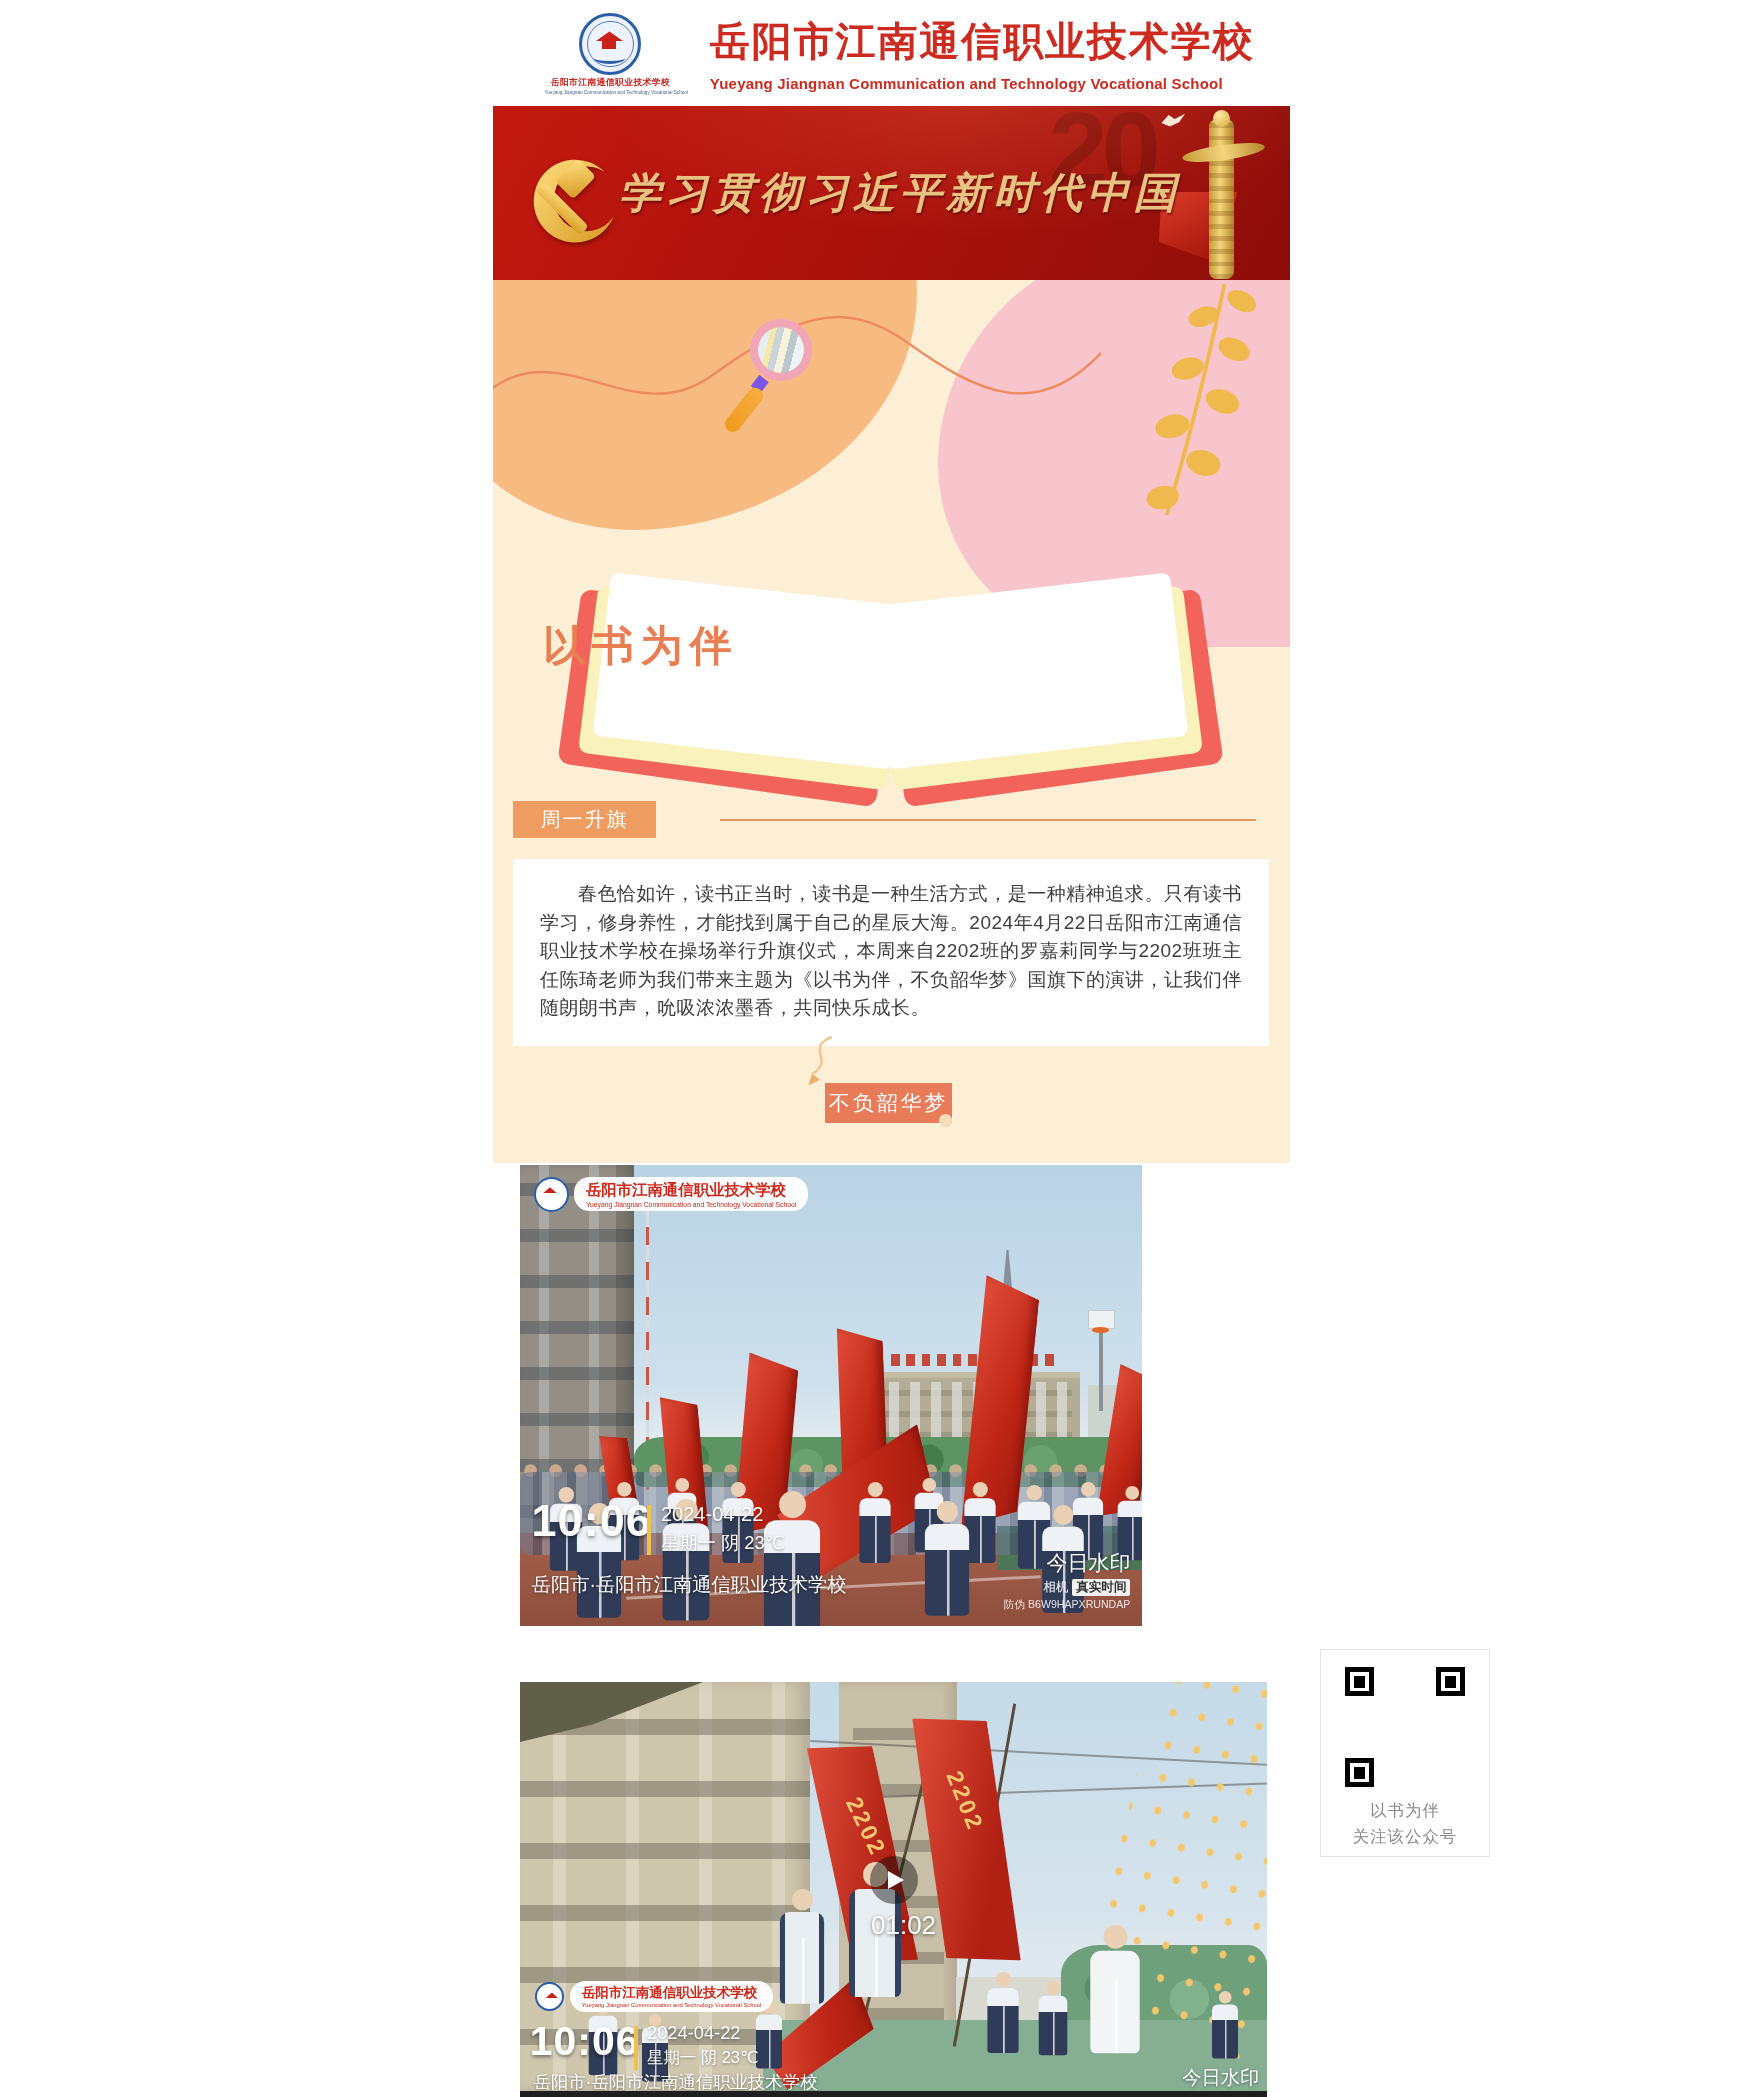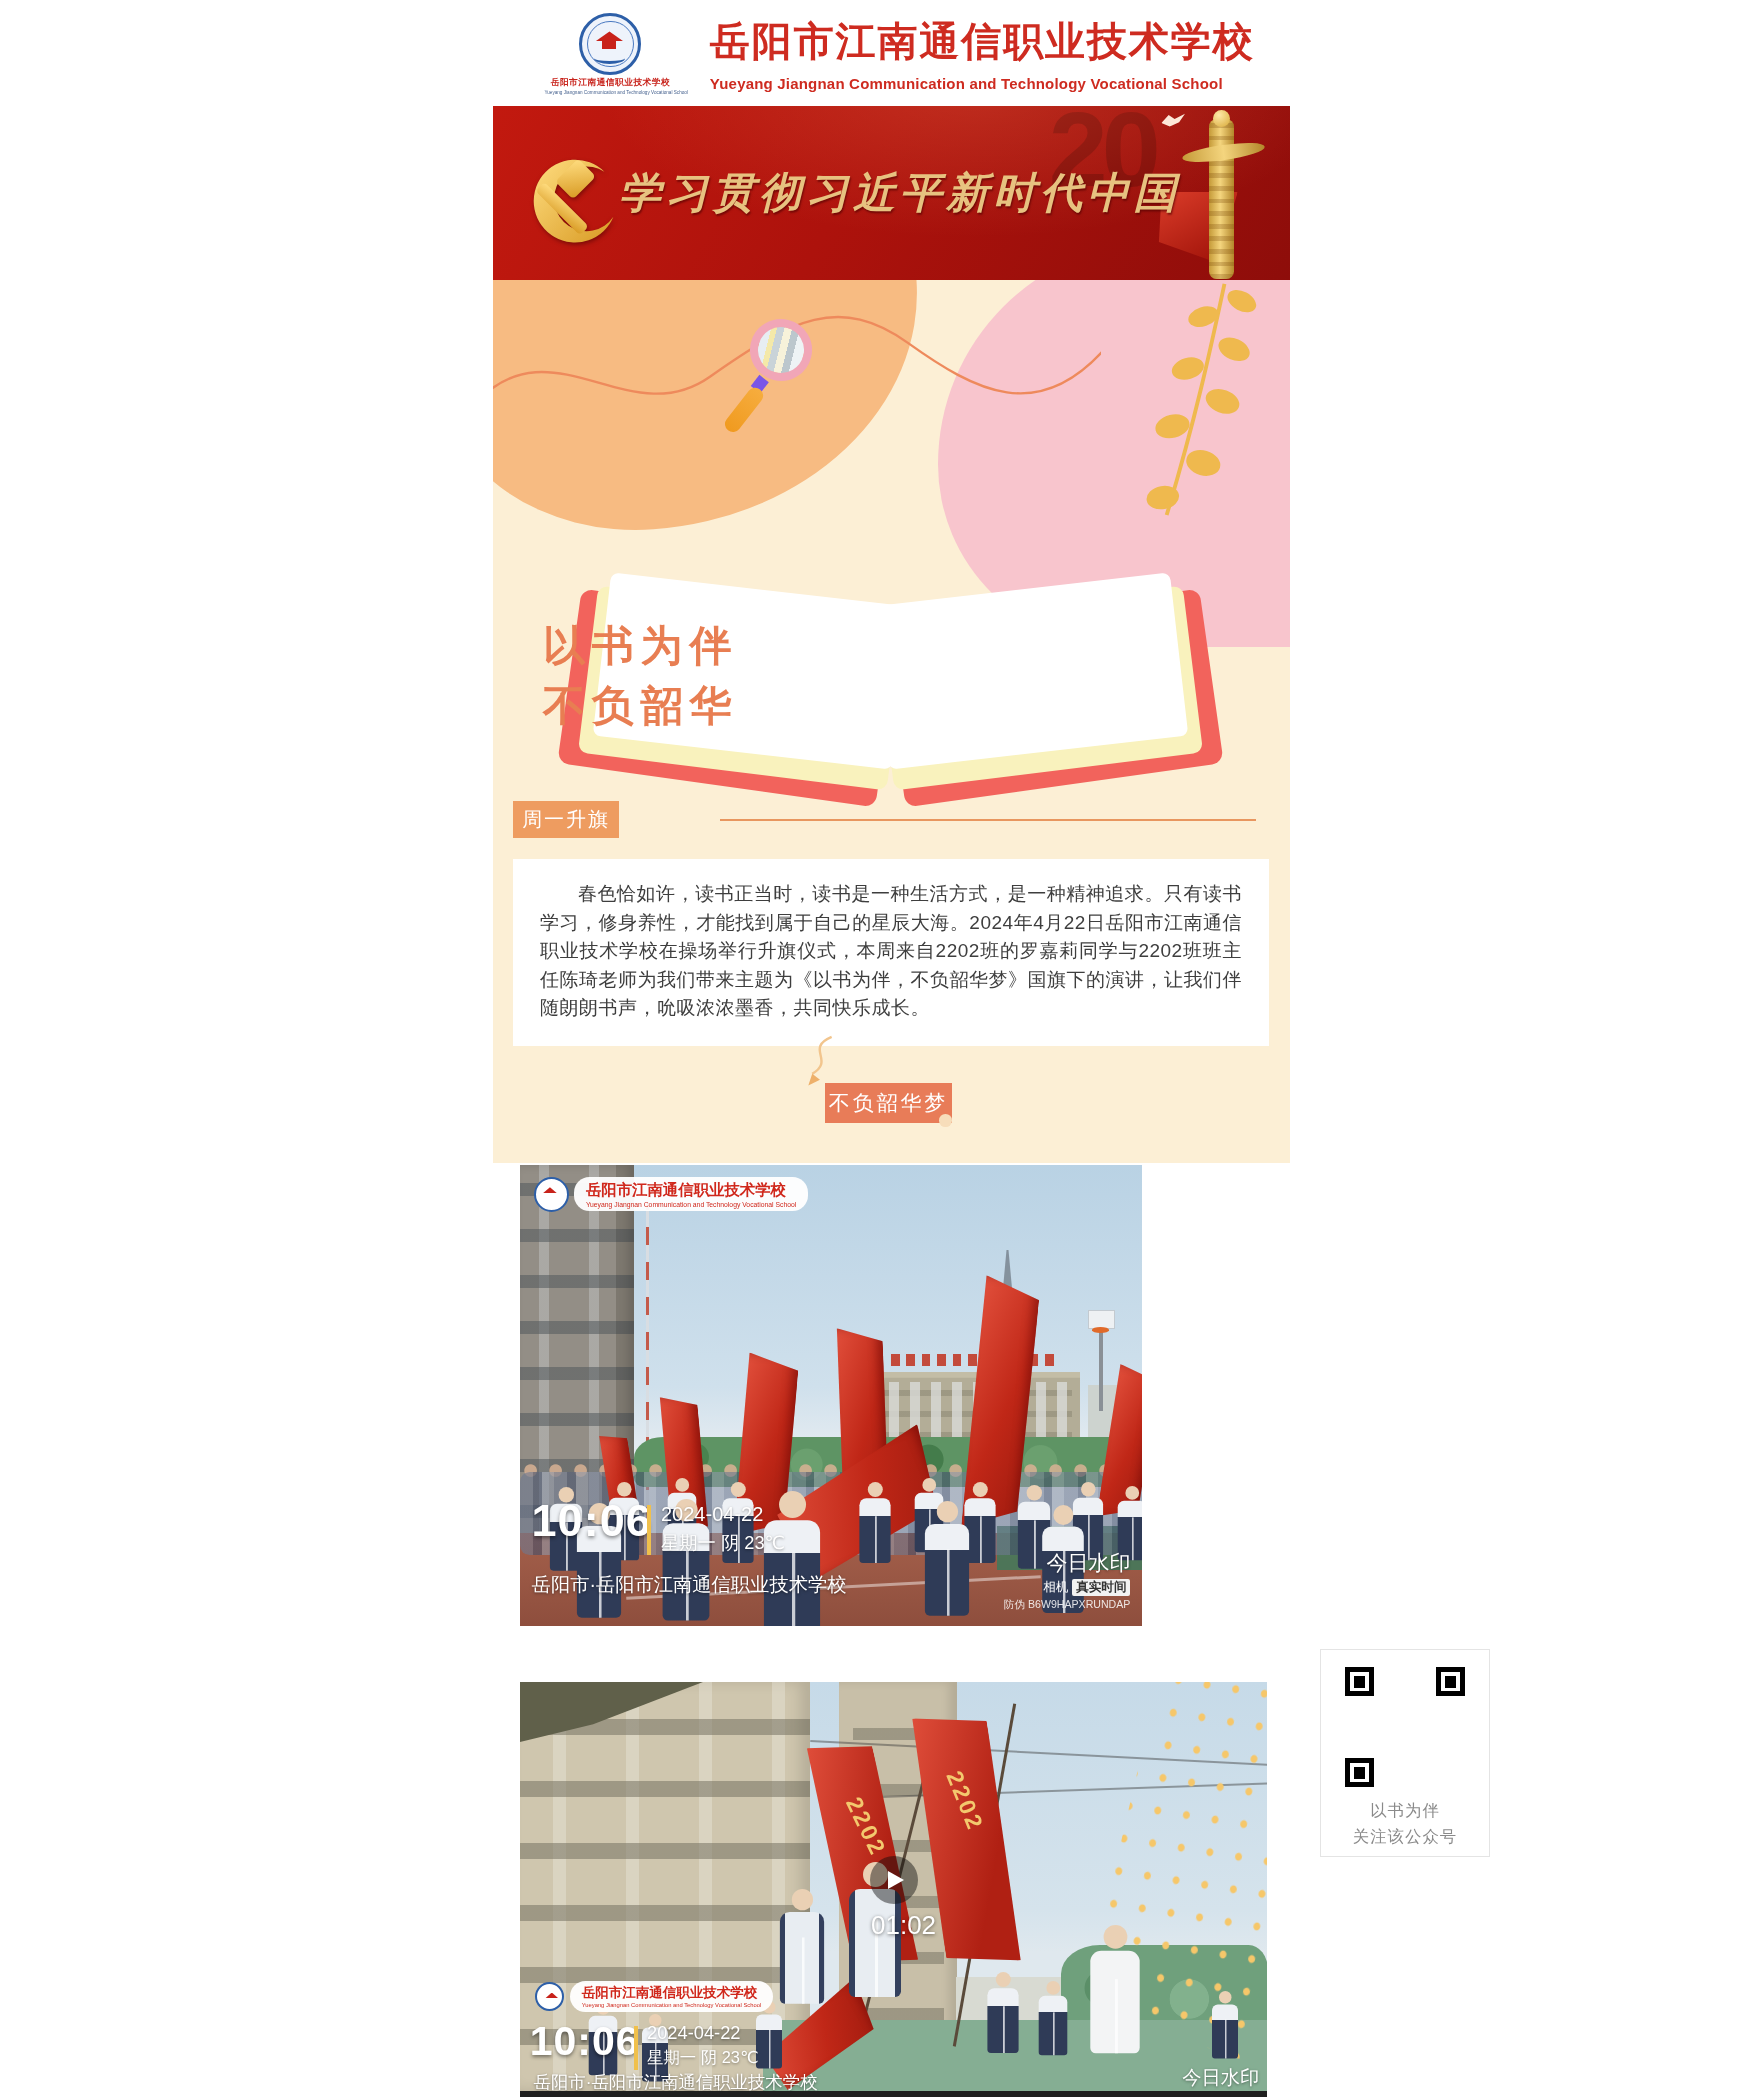--- a/index.html
+++ b/index.html
@@ -73,21 +73,21 @@
   .red-l { left:25px; top:48px; width:321px; height:176px; background:#f2635c; border-radius:11.6px; transform:rotate(8deg); }
   .red-r { right:25px; top:48px; width:321px; height:176px; background:#f2635c; border-radius:11.6px; transform:rotate(-8deg); }
   .cr-l { left:44px; top:42px; width:311px; height:168px; background:#f9f2bd; border-radius:9.7px; transform:rotate(7deg); }
   .cr-r { right:44px; top:42px; width:311px; height:168px; background:#f9f2bd; border-radius:9.7px; transform:rotate(-7deg); }
   .wh-l { left:58px; top:27px; width:301px; height:164px; background:#ffffff; border-radius:7.7px; transform:rotate(6.5deg); }
   .wh-r { right:58px; top:27px; width:301px; height:164px; background:#ffffff; border-radius:7.7px; transform:rotate(-6.5deg); }
   .wh-c { left:311px; top:50px; width:73px; height:147px; background:#ffffff; }
   .book-text { position:absolute; left:0; top:54px; width:100%; text-align:left;
                font-size:42px; font-weight:bold; color:#e87e52; letter-spacing:6.8px; line-height:60px; }
 
-  .sec-label { position:absolute; left:20px; top:521px; width:106px; height:37px; background:#ee9c60;
+  .sec-label { position:absolute; left:20px; top:521px; width:143px; height:37px; background:#ee9c60;
                color:#fff; font-size:20px; line-height:37px; text-align:center; letter-spacing:1.9px; }
   .sec-line { position:absolute; left:227px; right:34px; top:539px; height:1.9px; background:#e8965f; }
 
   .para-card { position:absolute; left:20px; top:579px; width:756px; background:#ffffff; padding:21px 27px 23px; }
   .para-card p { font-size:19px; line-height:28.5px; color:#3e3e3e; text-align:justify;
                  text-indent:2em; letter-spacing:0.5px; }
 
   .arrow-squiggle { position:absolute; left:292px; top:755px; }
   .cer-label { position:absolute; left:332px; top:803px; width:127px; height:40px; background:#e87c58;
                color:#fff; font-size:21px; line-height:40px; text-align:center; letter-spacing:2.9px; }
@@ -301,21 +301,20 @@
       <div class="book">
         <div class="bw red-l"></div>
           <div class="bw red-r"></div>
         <div class="bw cr-l"></div>
           <div class="bw cr-r"></div>
         <div class="bw wh-l"></div>
           <div class="bw wh-r"></div>
           <div class="bw wh-c"></div>
         <div class="book-text">
           <div>以书为伴</div>
-          <div>不负韶华</div>
         </div>
       </div>
 
       <div class="sec-label">周一升旗</div>
       <div class="sec-line"></div>
 
       <div class="para-card">
         <p>春色恰如许，读书正当时，读书是一种生活方式，是一种精神追求。只有读书学习，修身养性，才能找到属于自己的星辰大海。2024年4月22日岳阳市江南通信职业技术学校在操场举行升旗仪式，本周来自2202班的罗嘉莉同学与2202班班主任陈琦老师为我们带来主题为《以书为伴，不负韶华梦》国旗下的演讲，让我们伴随朗朗书声，吮吸浓浓墨香，共同快乐成长。</p>
       </div>
 

